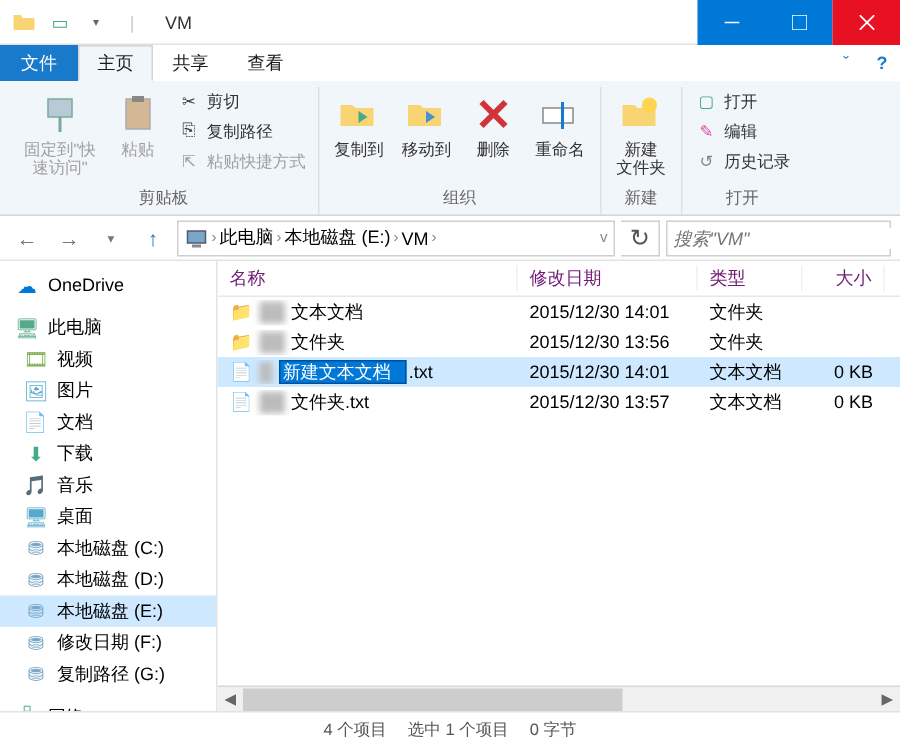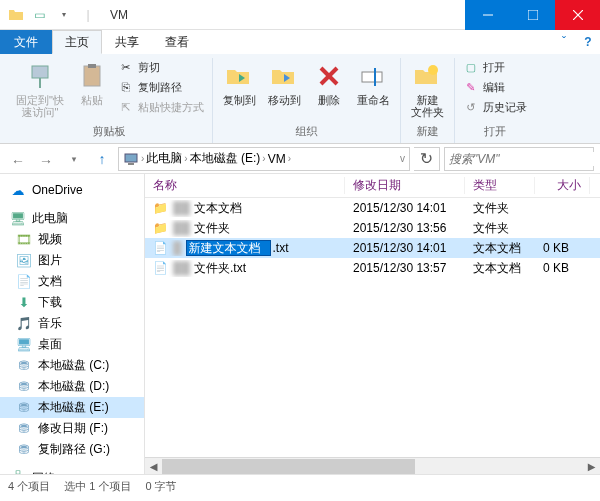--- a/index.html
+++ b/index.html
@@ -65,34 +65,34 @@
 .col-type { width: 70px; }
 .col-size { width: 55px; text-align: right; }
 
 .filelist { flex: 1; overflow: auto; font-size: 12px; }
 .file-row { height: 20px; display: flex; align-items: center; }
 .file-row.selected { background: #cde8ff; }
 .fc { padding: 0 8px; overflow: hidden; text-overflow: ellipsis; white-space: nowrap; }
 .fc.name { width: 200px; display: flex; align-items: center; gap: 4px; }
 .fc.date { width: 120px; }
 .fc.type { width: 70px; }
-.fc.size { width: 55px; }
+.fc.size { width: 55px; text-align: right; }
 .fico { width: 16px; height: 16px; display: flex; align-items: center; justify-content: center; }
 .rename-box { flex: 1; display: flex; align-items: center; }
 .rename-input { background: #0078d7; color: #fff; border: 1px solid #0050a0; padding: 0 2px; font-size: 12px; width: 85px; }
 .rename-ext { padding: 0 2px; }
 
 
 .hscroll { height: 17px; background: #f0f0f0; border-top: 1px solid #dadada; display: flex; align-items: center; }
 .hscroll-btn { width: 17px; height: 17px; display: flex; align-items: center; justify-content: center; color: #666; font-size: 10px; }
 .hscroll-track { flex: 1; height: 17px; position: relative; }
 .hscroll-thumb { position: absolute; left: 0; width: 60%; height: 15px; top: 1px; background: #cdcdcd; }
 
 
-.status { height: 24px; border-top: 1px solid #e3e3e3; display: flex; align-items: center; font-size: 11px; color: #555; padding: 0 8px; gap: 14px; }
+.status { height: 24px; border-top: 1px solid #e3e3e3; display: flex; align-items: center; font-size: 11px; color: #555; padding: 0 8px; gap: 14px; justify-content: center; }
 
 .folder-ico { color: #f8d472; }
 .drive-ico { color: #7aa7c7; }
 .txt-ico { color: #888; }
 
 svg { display: block; }
 </style>
 </head>
 <body>
 

